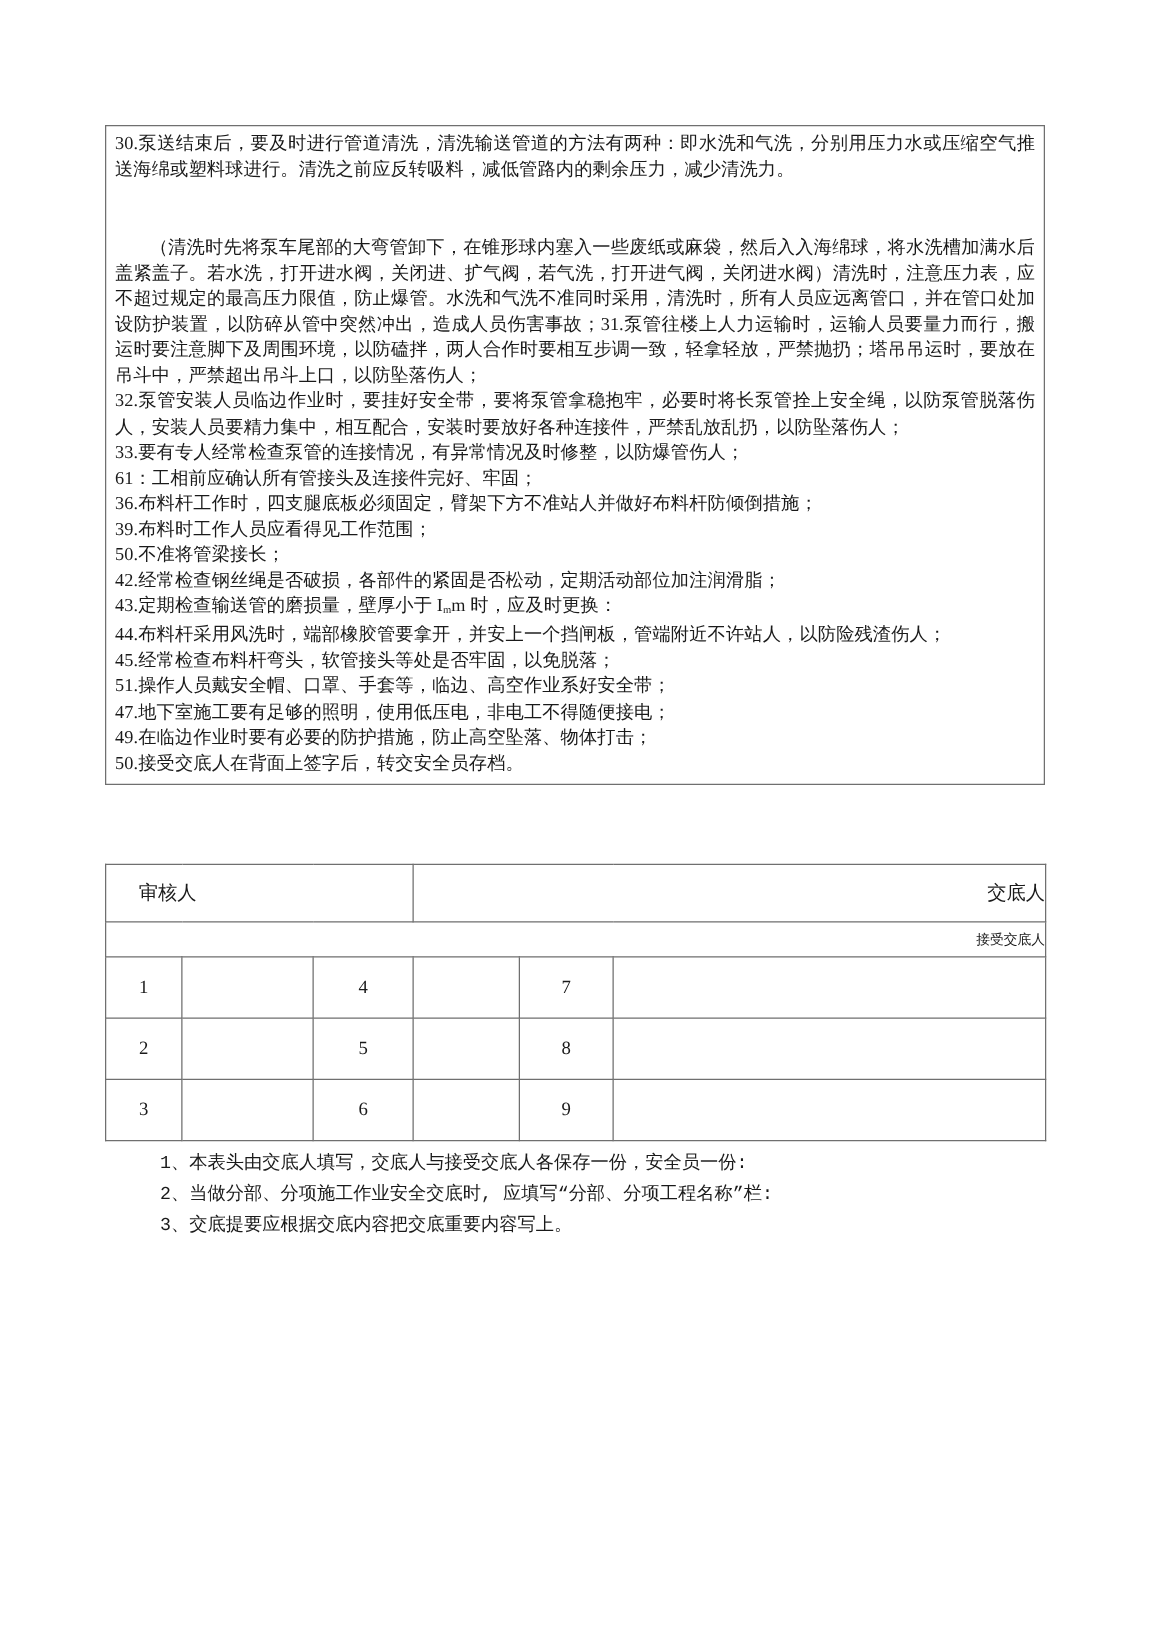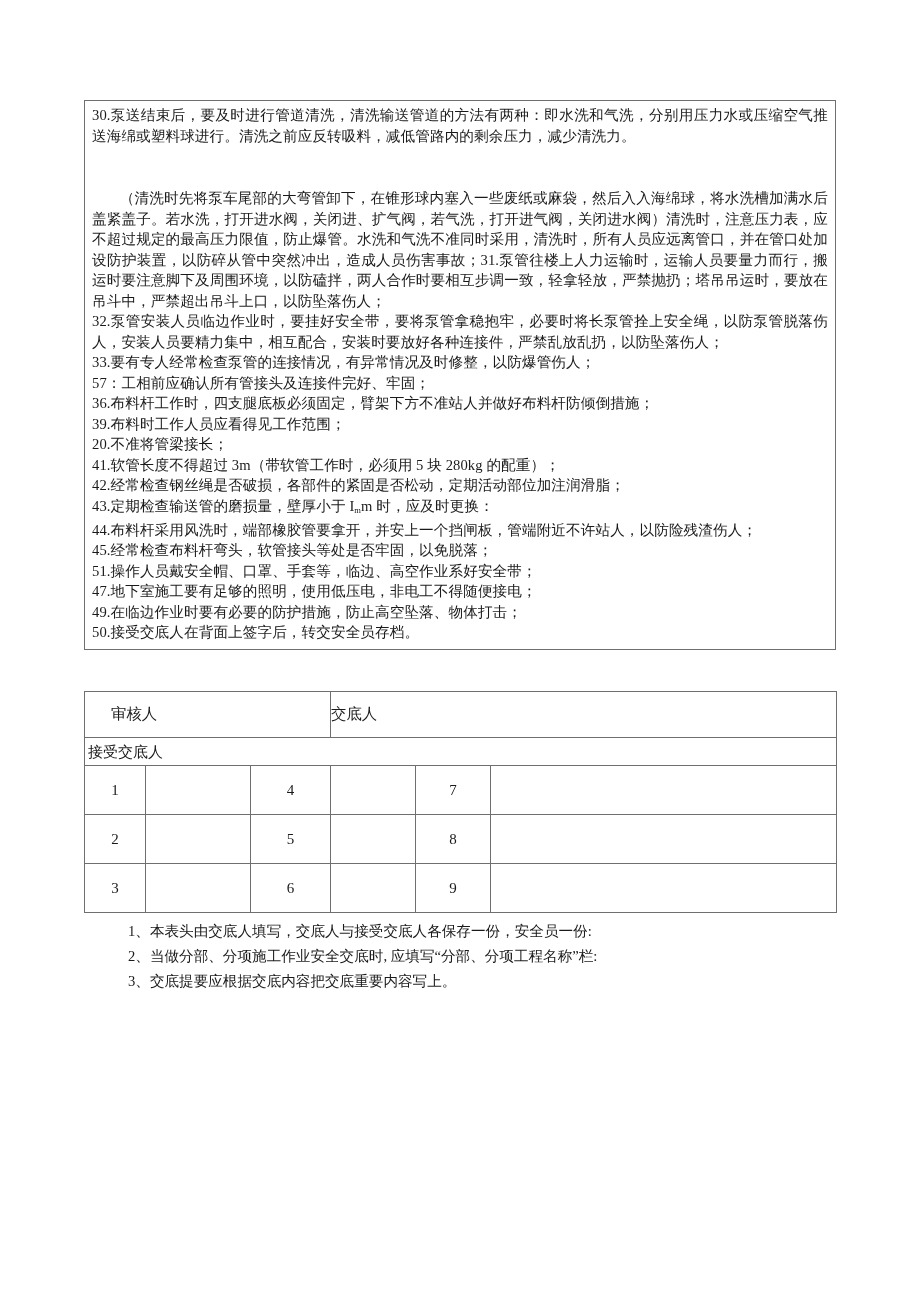--- a/index.html
+++ b/index.html
@@ -65,22 +65,23 @@
   }
   .role-cell {
     height: 46px;
     padding-left: 26px !important;
     font-size: 15.4px;
   }
   .role-cell.second { padding-left: 0 !important; }
   .accept-cell {
     height: 28px;
     padding-left: 3px !important;
-    font-size: 15px;
+    font-size: 11px;
     line-height: 26px;
+    text-align: right;
   }
   .num-cell {
     height: 49px;
     text-align: center;
     font-size: 15px;
   }
   .blank-cell { height: 49px; }
 
   
   .notes {
@@ -98,25 +99,24 @@
 </head>
 <body>
 
 <div id="page">
 
   <div class="content-box" id="content-box">
       <p class="para">30.泵送结束后，要及时进行管道清洗，清洗输送管道的方法有两种：即水洗和气洗，分别用压力水或压缩空气推送海绵或塑料球进行。清洗之前应反转吸料，减低管路内的剩余压力，减少清洗力。</p>
       <p class="para indent">（清洗时先将泵车尾部的大弯管卸下，在锥形球内塞入一些废纸或麻袋，然后入入海绵球，将水洗槽加满水后盖紧盖子。若水洗，打开进水阀，关闭进、扩气阀，若气洗，打开进气阀，关闭进水阀）清洗时，注意压力表，应不超过规定的最高压力限值，防止爆管。水洗和气洗不准同时采用，清洗时，所有人员应远离管口，并在管口处加设防护装置，以防碎从管中突然冲出，造成人员伤害事故；31.泵管往楼上人力运输时，运输人员要量力而行，搬运时要注意脚下及周围环境，以防磕拌，两人合作时要相互步调一致，轻拿轻放，严禁抛扔；塔吊吊运时，要放在吊斗中，严禁超出吊斗上口，以防坠落伤人；</p>
       <p class="para">32.泵管安装人员临边作业时，要挂好安全带，要将泵管拿稳抱牢，必要时将长泵管拴上安全绳，以防泵管脱落伤人，安装人员要精力集中，相互配合，安装时要放好各种连接件，严禁乱放乱扔，以防坠落伤人；</p>
       <p class="para">33.要有专人经常检查泵管的连接情况，有异常情况及时修整，以防爆管伤人；</p>
-      <p class="para">57：工相前应确认所有管接头及连接件完好、牢固；</p>
+      <p class="para">61：工相前应确认所有管接头及连接件完好、牢固；</p>
       <p class="para">36.布料杆工作时，四支腿底板必须固定，臂架下方不准站人并做好布料杆防倾倒措施；</p>
       <p class="para">39.布料时工作人员应看得见工作范围；</p>
-      <p class="para">20.不准将管梁接长；</p>
-      <p class="para">41.软管长度不得超过 3m（带软管工作时，必须用 5 块 280kg 的配重）；</p>
+      <p class="para">50.不准将管梁接长；</p>
       <p class="para">42.经常检查钢丝绳是否破损，各部件的紧固是否松动，定期活动部位加注润滑脂；</p>
       <p class="para">43.定期检查输送管的磨损量，壁厚小于 I<sub class="sm">m</sub>m 时，应及时更换：</p>
       <p class="para">44.布料杆采用风洗时，端部橡胶管要拿开，并安上一个挡闸板，管端附近不许站人，以防险残渣伤人；</p>
       <p class="para">45.经常检查布料杆弯头，软管接头等处是否牢固，以免脱落；</p>
       <p class="para">51.操作人员戴安全帽、口罩、手套等，临边、高空作业系好安全带；</p>
       <p class="para">47.地下室施工要有足够的照明，使用低压电，非电工不得随便接电；</p>
       <p class="para">49.在临边作业时要有必要的防护措施，防止高空坠落、物体打击；</p>
       <p class="para">50.接受交底人在背面上签字后，转交安全员存档。</p>
     </div>
 
@@ -125,21 +125,21 @@
       <col style="width:61px">
       <col style="width:105px">
       <col style="width:80px">
       <col style="width:85px">
       <col style="width:75px">
       <col style="width:346px">
     </colgroup>
     <tbody id="sig-body">
         <tr>
           <td class="role-cell" colspan="3">审核人</td>
-          <td class="role-cell second" colspan="3" style="padding-left: 113px;">交底人</td>
+          <td class="role-cell second" colspan="3" style="padding-left: 113px; text-align: right;">交底人</td>
         </tr>
         <tr>
           <td class="accept-cell" colspan="6">接受交底人</td>
         </tr>
         <tr>
           <td class="num-cell">1</td>
           <td class="blank-cell"></td>
           <td class="num-cell">4</td>
           <td class="blank-cell"></td>
           <td class="num-cell">7</td>
@@ -157,19 +157,19 @@
           <td class="num-cell">3</td>
           <td class="blank-cell"></td>
           <td class="num-cell">6</td>
           <td class="blank-cell"></td>
           <td class="num-cell">9</td>
           <td class="blank-cell"></td>
         </tr>
       </tbody>
   </table>
 
-  <div class="notes" id="notes-block" style="top: 919px;">
+  <div class="notes" id="notes-block" style="top: 919px; font-family: Liberation Mono, monospace;">
       <div class="note-line">1、本表头由交底人填写，交底人与接受交底人各保存一份，安全员一份:</div>
       <div class="note-line">2、当做分部、分项施工作业安全交底时, 应填写“分部、分项工程名称”栏:</div>
       <div class="note-line">3、交底提要应根据交底内容把交底重要内容写上。</div>
     </div>
 
 </div>
 
 </body></html>

